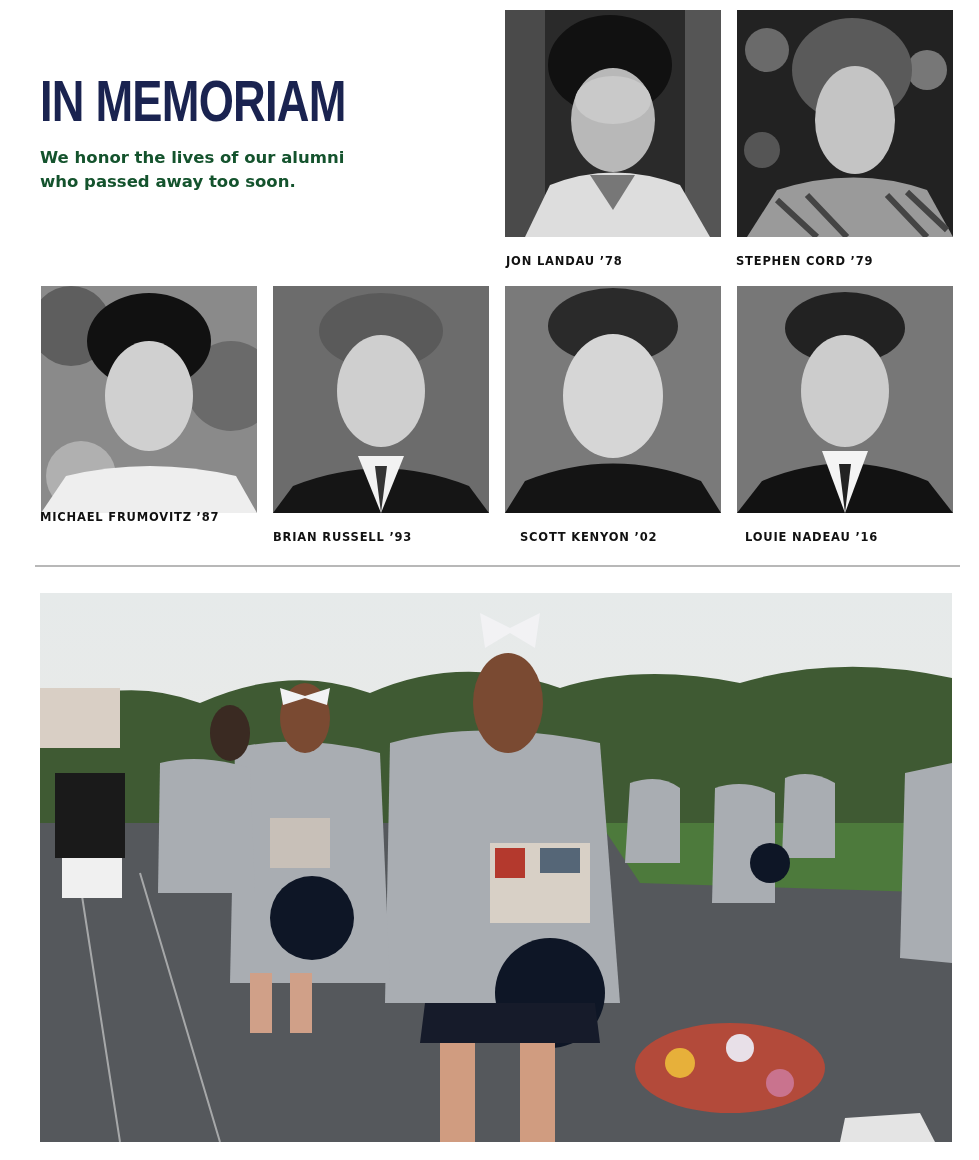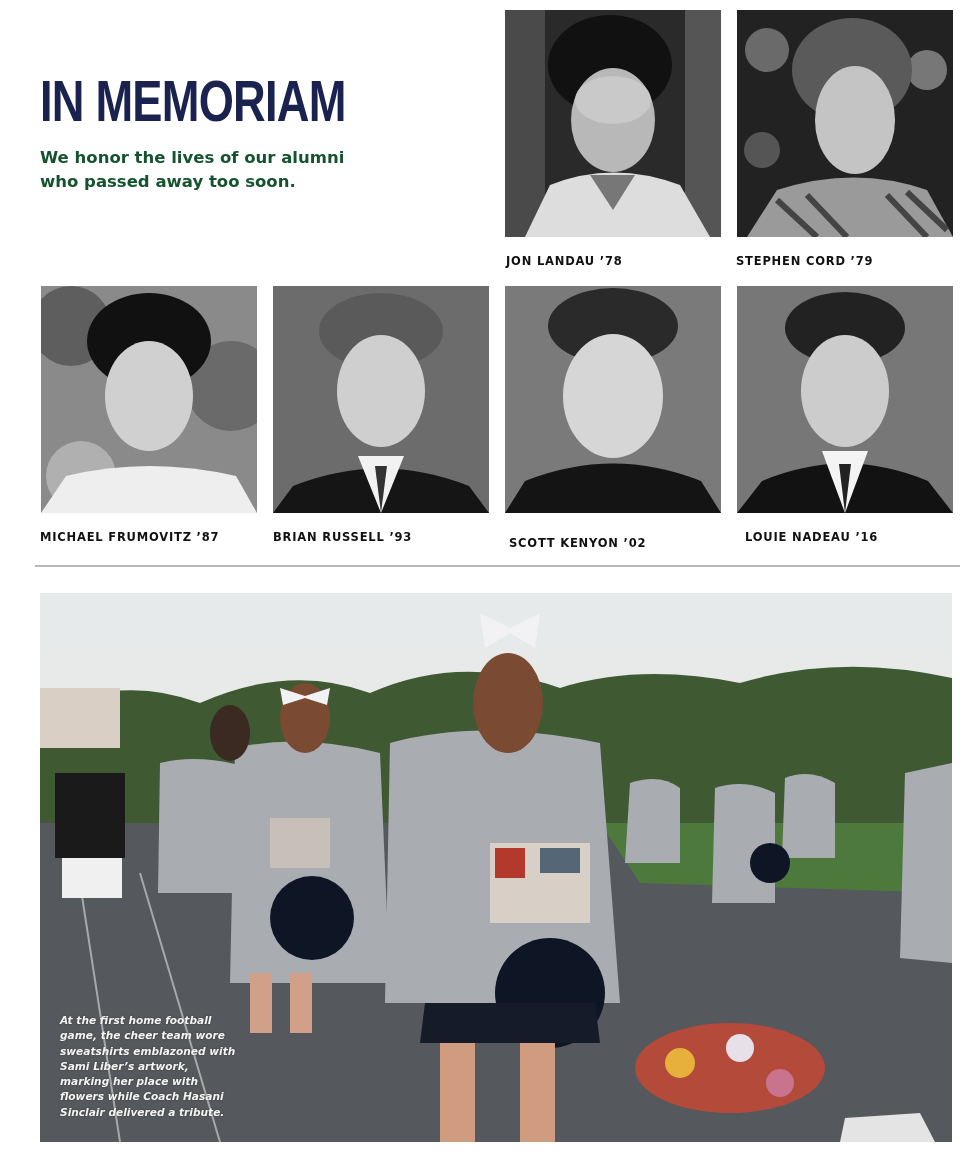--- a/index.html
+++ b/index.html
@@ -101,23 +101,23 @@
 <div class="portrait" style="left:737px; top:286px;">
   <svg viewBox="0 0 216 227" preserveAspectRatio="none">
     <rect width="216" height="227" fill="#777"></rect>
     <ellipse cx="108" cy="42" rx="60" ry="36" fill="#222"></ellipse>
     <ellipse cx="108" cy="105" rx="44" ry="56" fill="#cccccc"></ellipse>
     <path d="M0 227 L25 195 Q108 160 191 195 L216 227 Z" fill="#121212"></path>
     <path d="M85 165 L108 227 L131 165 Z" fill="#f4f4f4"></path>
     <path d="M102 178 L108 227 L114 178 Z" fill="#222"></path>
   </svg>
 </div>
-<p class="name" style="left:40px; top:530px;">MICHAEL FRUMOVITZ  ’87</p>
+<p class="name" style="left:40px; top:510px;">MICHAEL FRUMOVITZ  ’87</p>
 <p class="name" style="left:273px; top:530px;">BRIAN RUSSELL ’93</p>
-<p class="name" style="left:509px; top:530px;margin-top:6px;">SCOTT KENYON ’02</p>
+<p class="name" style="left:520px; top:530px;">SCOTT KENYON ’02</p>
 <p class="name" style="left:737px; top:530px;margin-left:8px;">LOUIE NADEAU ’16</p>
 
 <div class="divider"></div>
 
 <div class="hero">
   <svg viewBox="0 0 912 549" preserveAspectRatio="none">
     <defs>
       <linearGradient id="sky" x1="0" y1="0" x2="0" y2="1">
         <stop offset="0" stop-color="#e6eaea"></stop>
         <stop offset="1" stop-color="#efe9e4"></stop>
@@ -168,14 +168,13 @@
     <rect x="15" y="180" width="70" height="85" fill="#1a1a1a"></rect>
     <rect x="22" y="265" width="60" height="40" fill="#f0f0f0"></rect>
 
     <ellipse cx="690" cy="475" rx="95" ry="45" fill="#b34a3a"></ellipse>
     <circle cx="640" cy="470" r="15" fill="#e7b03a"></circle>
     <circle cx="700" cy="455" r="14" fill="#e8e0e8"></circle>
     <circle cx="740" cy="490" r="14" fill="#c9738e"></circle>
 
     <path d="M805 525 L880 520 L895 549 L800 549 Z" fill="#e4e4e4"></path>
   </svg>
-  <p class="caption">At the first home football game, the cheer team wore sweatshirts emblazoned with Sami Liber’s artwork, marking her place with flowers while Coach Hasani Sinclair delivered a tribute.</p>
 </div>
 
 </body></html>

